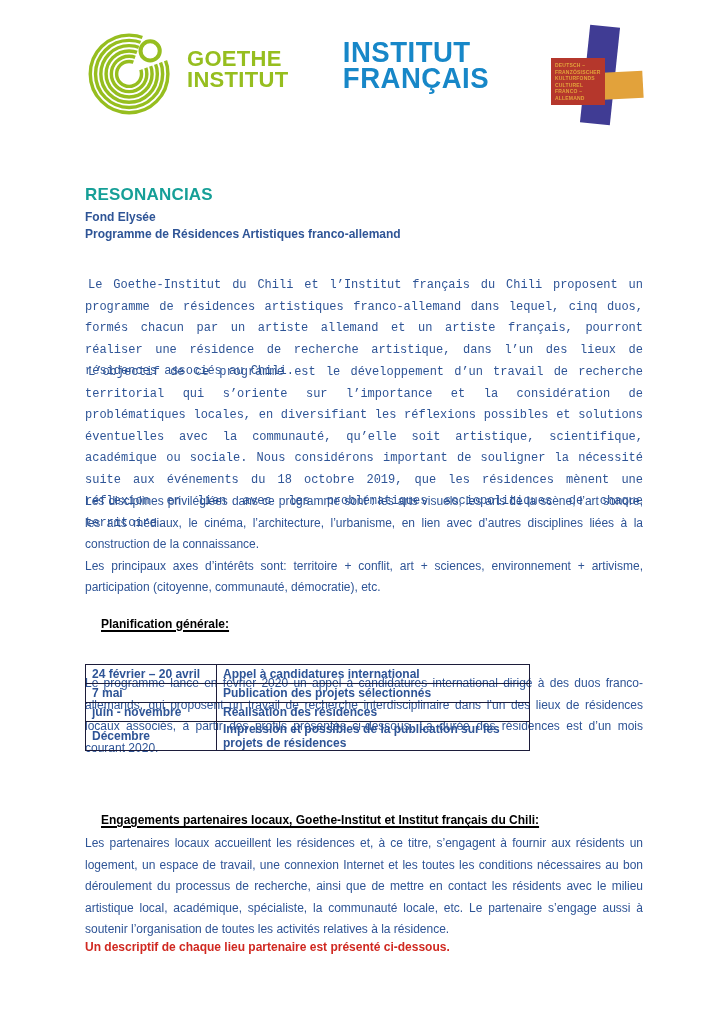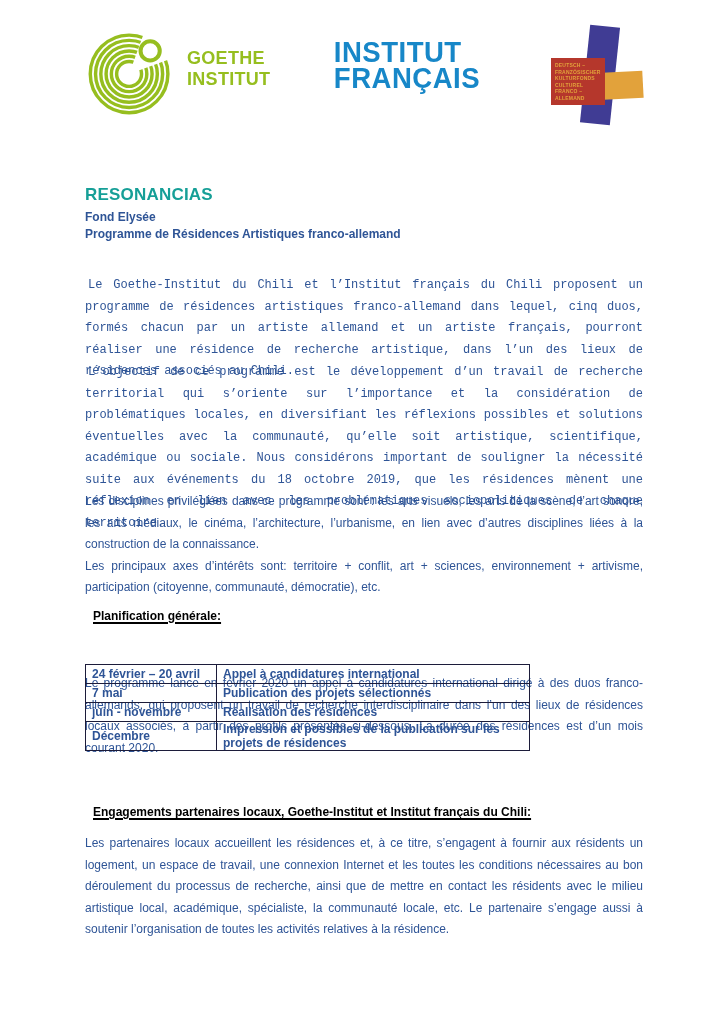--- a/index.html
+++ b/index.html
@@ -9,39 +9,39 @@
     margin:0 auto;
     background:#ffffff;
     font-family:"Liberation Sans",sans-serif;
     overflow:hidden;
   }
   .abs{position:absolute;left:85px;width:558px;}
 
   
   .logo-row{top:26px;height:96px;display:flex;justify-content:space-between;align-items:flex-start;}
   .goethe{display:flex;align-items:center;gap:10px;}
-  .goethe-text{color:#96BE1F;font-weight:bold;font-size:18px;line-height:21px;letter-spacing:0.3px;margin-top:-6px;}
+  .goethe-text{color:#96BE1F;font-weight:bold;font-size:22px;line-height:21px;letter-spacing:0.3px;margin-top:-6px;}
   .if-logo{margin-top:13px;color:#1787C8;font-weight:bold;font-size:29px;line-height:26px;letter-spacing:0.5px;transform:scaleX(0.95);transform-origin:center top;}
   .kf-logo{position:relative;width:100px;height:98px;}
   .kf-navy{position:absolute;left:42px;top:0;width:30px;height:98px;background:#403C94;transform:rotate(6deg);}
   .kf-orange{position:absolute;left:10px;top:47px;width:90px;height:27px;background:#E2A23B;transform:rotate(-3deg);}
   .kf-red{position:absolute;left:8px;top:32px;width:54px;height:47px;background:#B5372C;padding:4px 0 0 4px;box-sizing:border-box;}
   .kf-red div{font-size:5px;line-height:6.6px;font-weight:bold;color:#E2A23B;letter-spacing:0.2px;white-space:nowrap;}
 
   
   .doc-title{top:185px;font-size:17px;font-weight:bold;color:#169F97;letter-spacing:0.2px;margin:0;}
   .sub1{top:209px;}
   .sub2{top:226px;}
   .subtitle{font-size:12px;font-weight:bold;color:#2E5496;line-height:16px;}
   .body{font-size:12px;line-height:21.5px;color:#2E5496;text-align:justify;margin:0;}
   .indent{text-indent:3px;font-family:Liberation Mono, monospace;}
   .p1{top:275px;}
   .p2{top:362px;}
   .p3{top:491px;}
-  .h-black{font-size:12px;font-weight:bold;color:#000000;text-decoration:underline;text-decoration-thickness:1.5px;text-underline-offset:2px;margin:8px;}
+  .h-black{font-size:12px;font-weight:bold;color:#000000;text-decoration:underline;text-decoration-thickness:1.5px;text-underline-offset:2px;margin:16px;}
   .h-plan{top:601px;}
   .p4{top:633px;margin-top:40px;}
   .h-eng{top:797px;}
   .p5{top:833px;}
   .red-note{top:940px;font-size:12px;font-weight:bold;color:#D02820;margin:0;}
 
   
   .sched{top:664px;border-collapse:collapse;width:445px;}
   .sched td{
     border:1.6px solid #1c1c3a;
@@ -126,14 +126,15 @@
       <tr>
         <td class="c1">Décembre</td>
         <td>Impression et possibles de la publication sur les projets de résidences</td>
       </tr>
     </tbody>
   </table>
 
   <h2 class="abs h-black h-eng">Engagements partenaires locaux, Goethe-Institut et Institut français du Chili:</h2>
   <p class="abs body p5">Les partenaires locaux accueillent les résidences et, à ce titre, s’engagent à fournir aux résidents un logement, un espace de travail, une connexion Internet et les toutes les conditions nécessaires au bon déroulement du processus de recherche, ainsi que de mettre en contact les résidents avec le milieu artistique local, académique, spécialiste, la communauté locale, etc. Le partenaire s’engage aussi à soutenir l’organisation de toutes les activités relatives à la résidence.</p>
 
+  <p class="abs red-note">Un descriptif de chaque lieu partenaire est présenté ci-dessous.</p>
 
 </div>
 
 </body></html>

